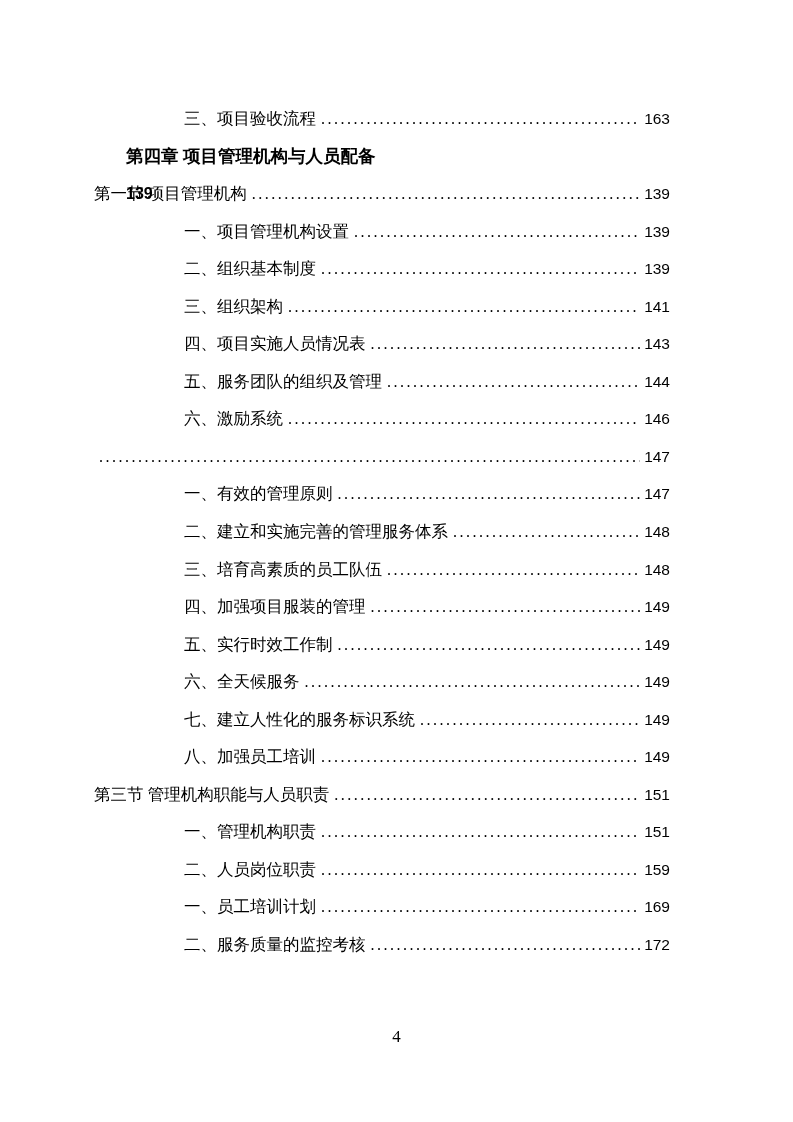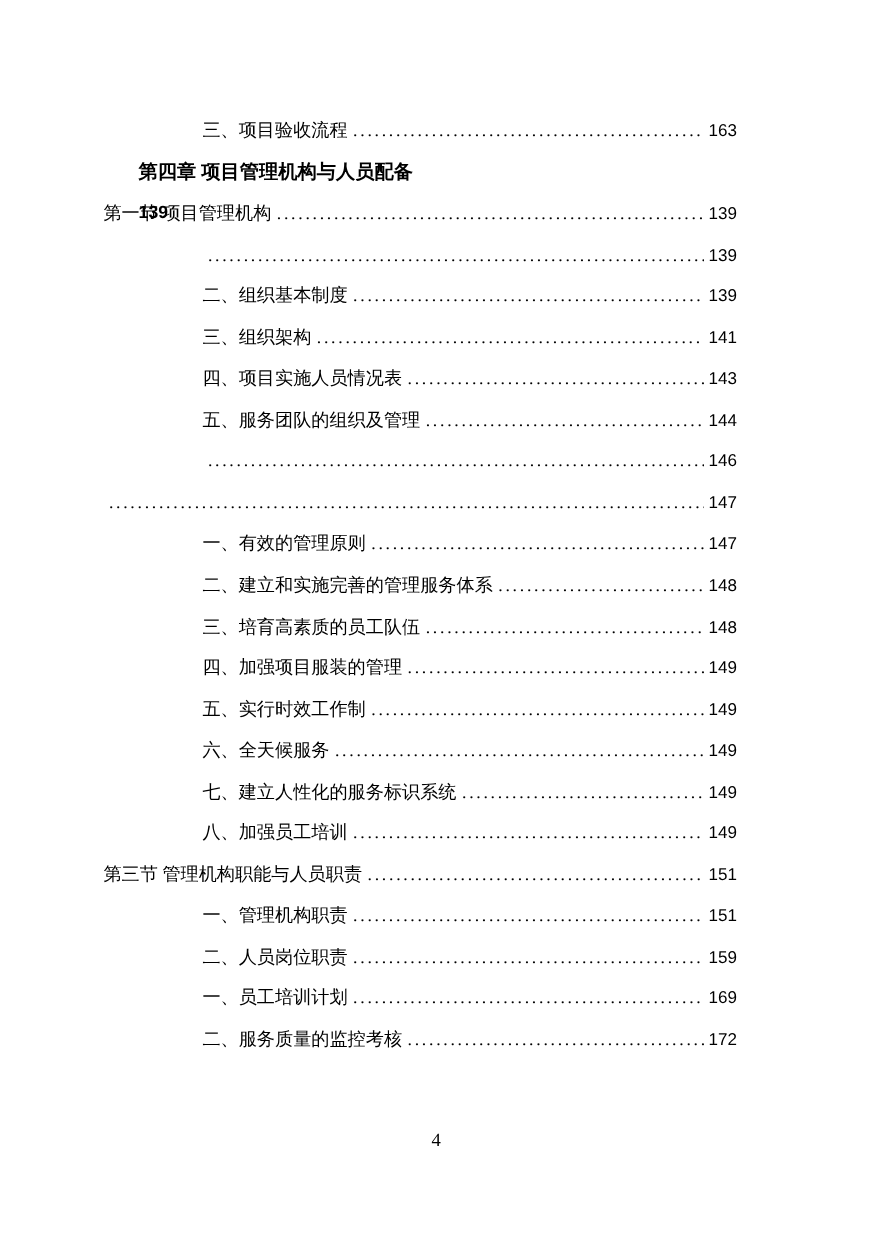--- a/index.html
+++ b/index.html
@@ -97,20 +97,21 @@
         <span class="toc-label">第四章 项目管理机构与人员配备</span>
         <span class="toc-leader"></span>
         <span class="toc-page">139</span>
       </div>
       <div class="toc-line level-section">
         <span class="toc-label">第一节 项目管理机构</span>
         <span class="toc-leader"></span>
         <span class="toc-page">139</span>
       </div>
       <div class="toc-line level-item">
+        <span class="toc-label">一、项目管理机构设置</span>
         <span class="toc-leader"></span>
         <span class="toc-page">139</span>
       </div>
       <div class="toc-line level-item">
         <span class="toc-label">二、组织基本制度</span>
         <span class="toc-leader"></span>
         <span class="toc-page">139</span>
       </div>
       <div class="toc-line level-item">
         <span class="toc-label">三、组织架构</span>
@@ -121,20 +122,21 @@
         <span class="toc-label">四、项目实施人员情况表</span>
         <span class="toc-leader"></span>
         <span class="toc-page">143</span>
       </div>
       <div class="toc-line level-item">
         <span class="toc-label">五、服务团队的组织及管理</span>
         <span class="toc-leader"></span>
         <span class="toc-page">144</span>
       </div>
       <div class="toc-line level-item">
+        <span class="toc-label">六、激励系统</span>
         <span class="toc-leader"></span>
         <span class="toc-page">146</span>
       </div>
       <div class="toc-line level-section">
         <span class="toc-leader"></span>
         <span class="toc-page">147</span>
       </div>
       <div class="toc-line level-item">
         <span class="toc-label">一、有效的管理原则</span>
         <span class="toc-leader"></span>

